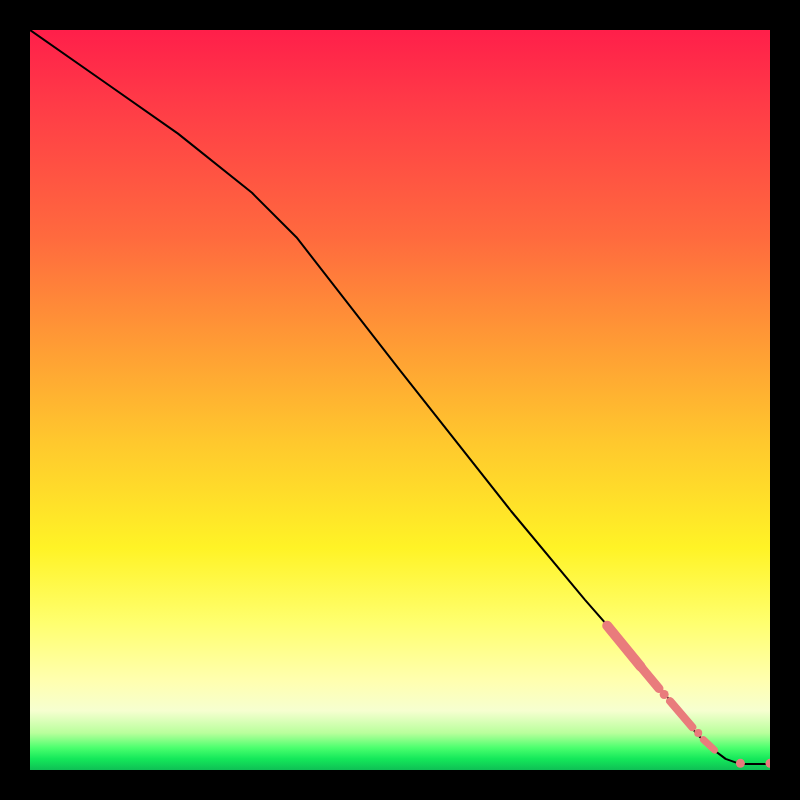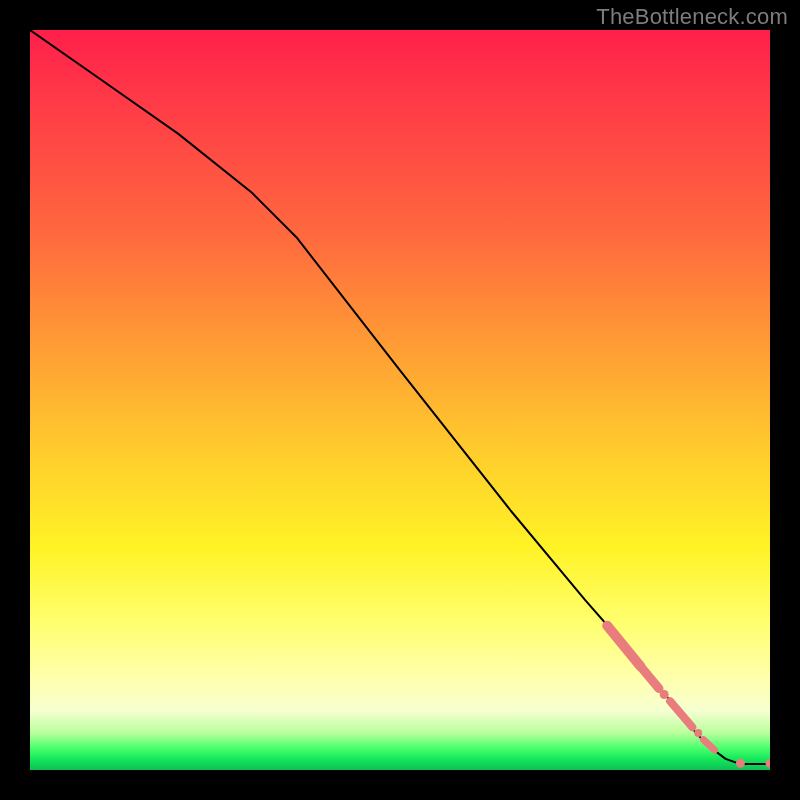--- a/index.html
+++ b/index.html
@@ -71,21 +71,20 @@
   }
   .blob, .dot-big {
     fill: #e97c7c;
     stroke: none;
   }
 </style>
 </head>
 <body>
 
 <div class="frame">
-  <div class="watermark">TheBottleneck.com</div>
 
   <div class="plot">
     <div class="gradient"></div>
 
     <svg class="lines" viewBox="0 0 740 740">
       <path id="curve" class="curve" d="M0.0 0.0 L74.0 51.8 L148.0 103.6 L222.0 162.8 L266.4 207.2 L370.0 340.4 L481.0 481.0 L555.0 569.8 L606.8 629.0 L636.4 666.0 L666.0 703.0 L680.8 717.8 L695.6 728.9 L710.4 734.1 L740.0 734.1 "></path>
       <g id="markers">
           <line x1="577.2" y1="595.7" x2="610.5" y2="636.4" stroke="#e97c7c" stroke-width="10" stroke-linecap="round"></line>
           <line x1="610.5" y1="636.4" x2="629" y2="658.6" stroke="#e97c7c" stroke-width="9" stroke-linecap="round"></line>
           <circle cx="634.18" cy="664.52" r="4.5" class="dot-big"></circle>

